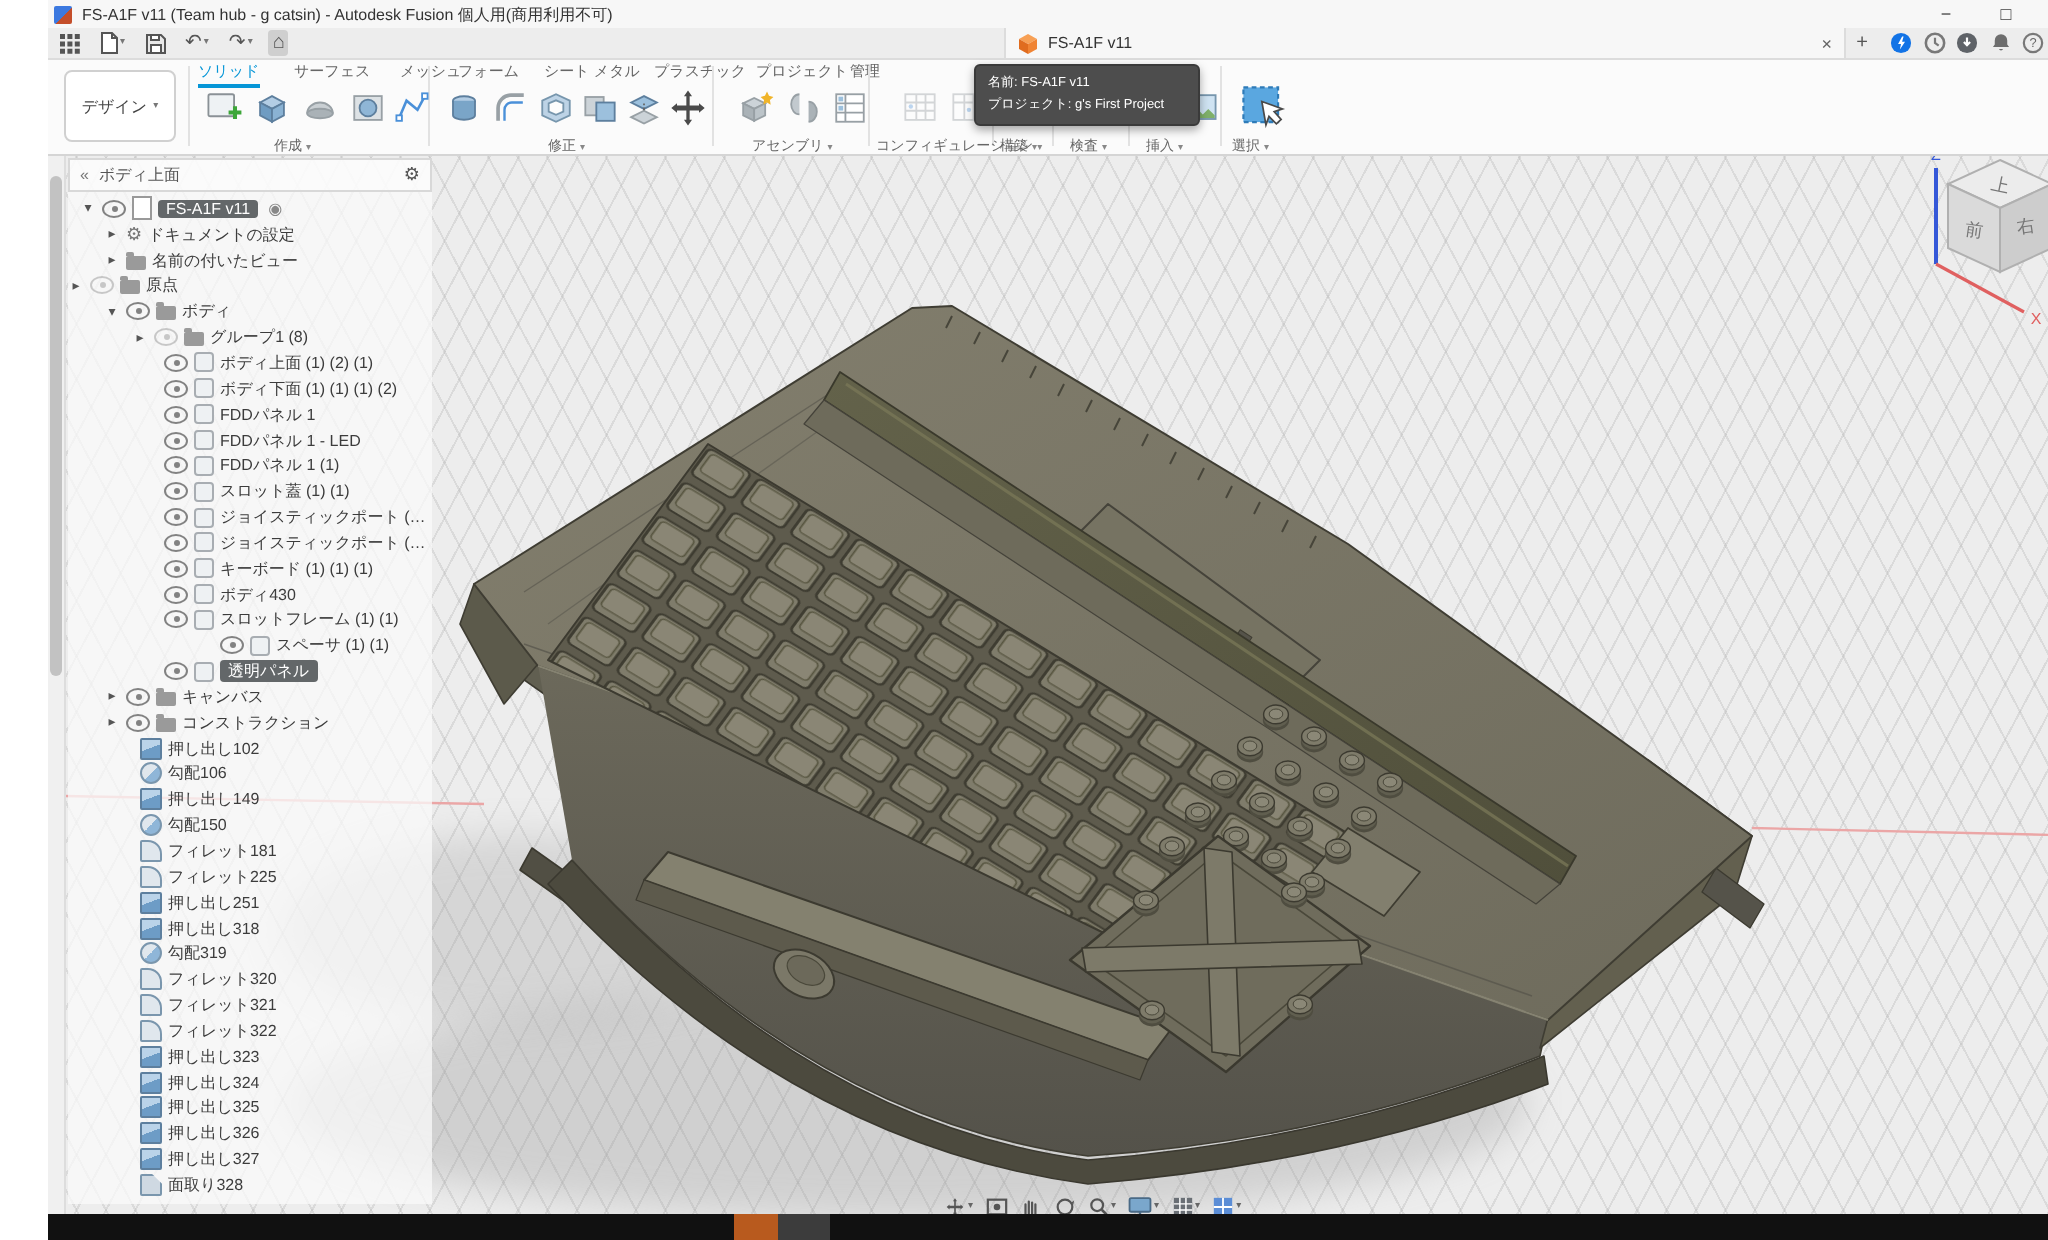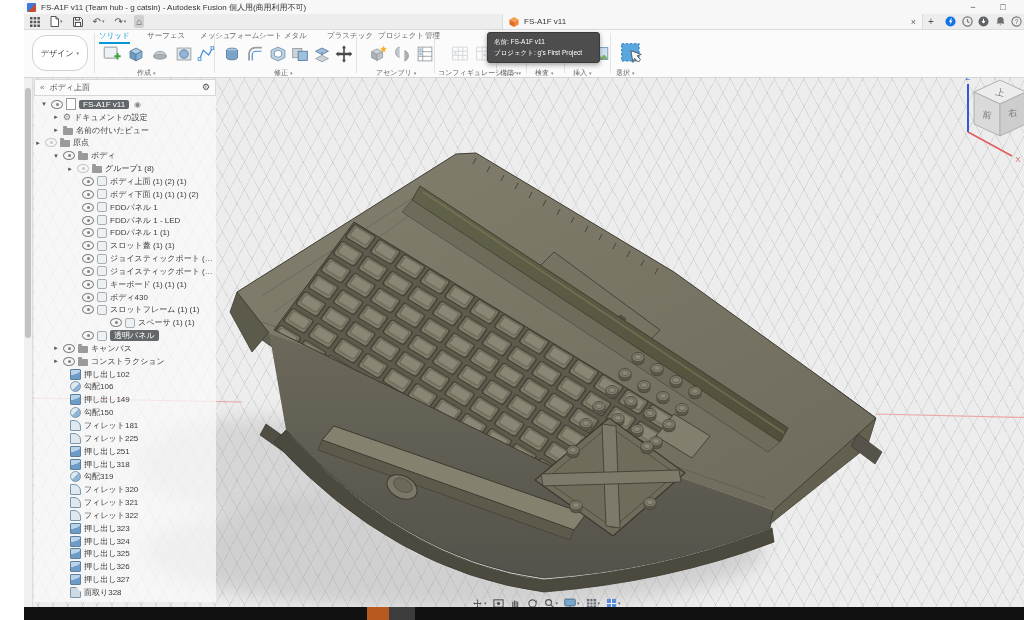--- a/index.html
+++ b/index.html
@@ -24,21 +24,21 @@
   .doctab .cube{margin:0 5px 0 6px;}
   .doctab .dlabel{font-size:8px;color:#333;flex:1;}
   .tclose{font-size:9px;color:#666;padding:0 6px;}
   .newtab{position:absolute;left:899px;top:0;width:16px;height:15px;font-size:10px;color:#555;display:flex;align-items:center;justify-content:center;}
   .stat{position:absolute;top:1.5px;width:12px;height:12px;display:flex;align-items:center;justify-content:center;}
 
   
   .ribbon{position:absolute;left:0;top:29px;width:1024px;height:48px;background:#fbfbfb;border-bottom:1px solid #d5d5d5;z-index:30;}
   .rtab{position:absolute;top:2px;font-size:7.5px;color:#666;white-space:nowrap;}
   .rtab.active{color:#0696d7;border-bottom:2px solid #0696d7;padding-bottom:1px;}
-  .wsbtn{position:absolute;left:8px;top:6px;width:54px;height:34px;border:1px solid #d0d0d0;border-radius:14px;background:#fff;display:flex;align-items:center;justify-content:center;gap:3px;font-size:8px;color:#444;}
+  .wsbtn{position:absolute;left:8px;top:6px;width:54px;height:34px;border:1px solid #d0d0d0;border-radius:4px;background:#fff;display:flex;align-items:center;justify-content:center;gap:3px;font-size:8px;color:#444;}
   .wsbtn .c{font-size:5px;color:#777;}
   .ricon{position:absolute;top:13px;width:24px;height:24px;display:flex;align-items:center;justify-content:center;}
   .ricon svg{display:block;}
   .ricon.dim{opacity:.35;}
   .ricon.big{width:26px;height:26px;top:12px;}
   .glabel{position:absolute;top:39px;font-size:7px;color:#666;white-space:nowrap;}
   .glabel .c{font-size:5px;color:#888;}
   .rsep{position:absolute;top:4px;width:1px;height:40px;background:#e2e2e2;}
 
   
@@ -193,21 +193,21 @@
           <path d="M2.4,10.2a3.8,3 0 0 1 7.2,0Z" fill="#cfd6e0"></path>
         </svg>
     </div>
   </div>
 
   <div class="ribbon">
     <span class="rtab active" style="left:75px">ソリッド</span>
     <span class="rtab" style="left:123px">サーフェス</span>
     <span class="rtab" style="left:176px">メッシュ</span>
     <span class="rtab" style="left:205px">フォーム</span>
-    <span class="rtab" style="left:235px">シート メタル</span>
+    <span class="rtab" style="left:248px">シート メタル</span>
     <span class="rtab" style="left:303px">プラスチック</span>
     <span class="rtab" style="left:354px">プロジェクト</span>
     <span class="rtab" style="left:401px">管理</span>
 
     <div class="wsbtn">
       <span>デザイン</span>
       <span class="c">▾</span>
     </div>
 
     <div class="rsep" style="left:70px"></div>

